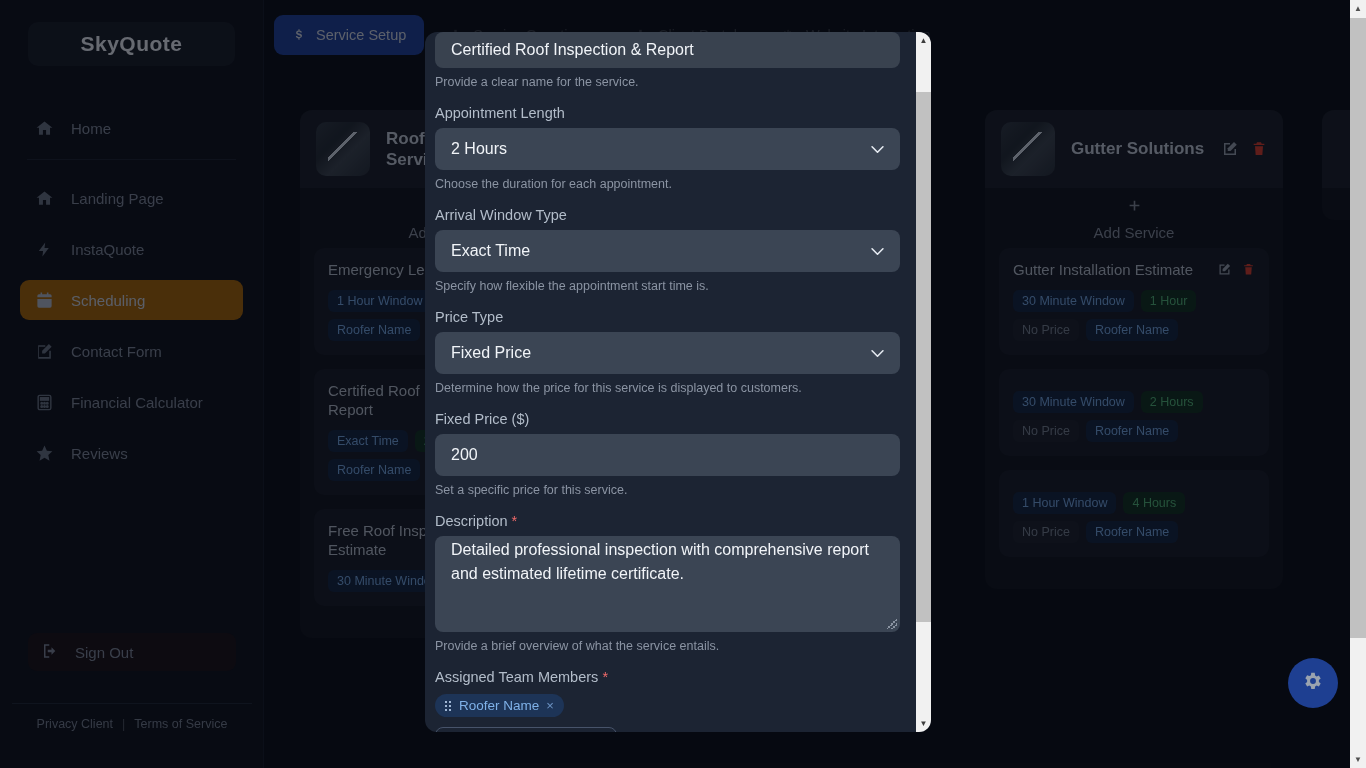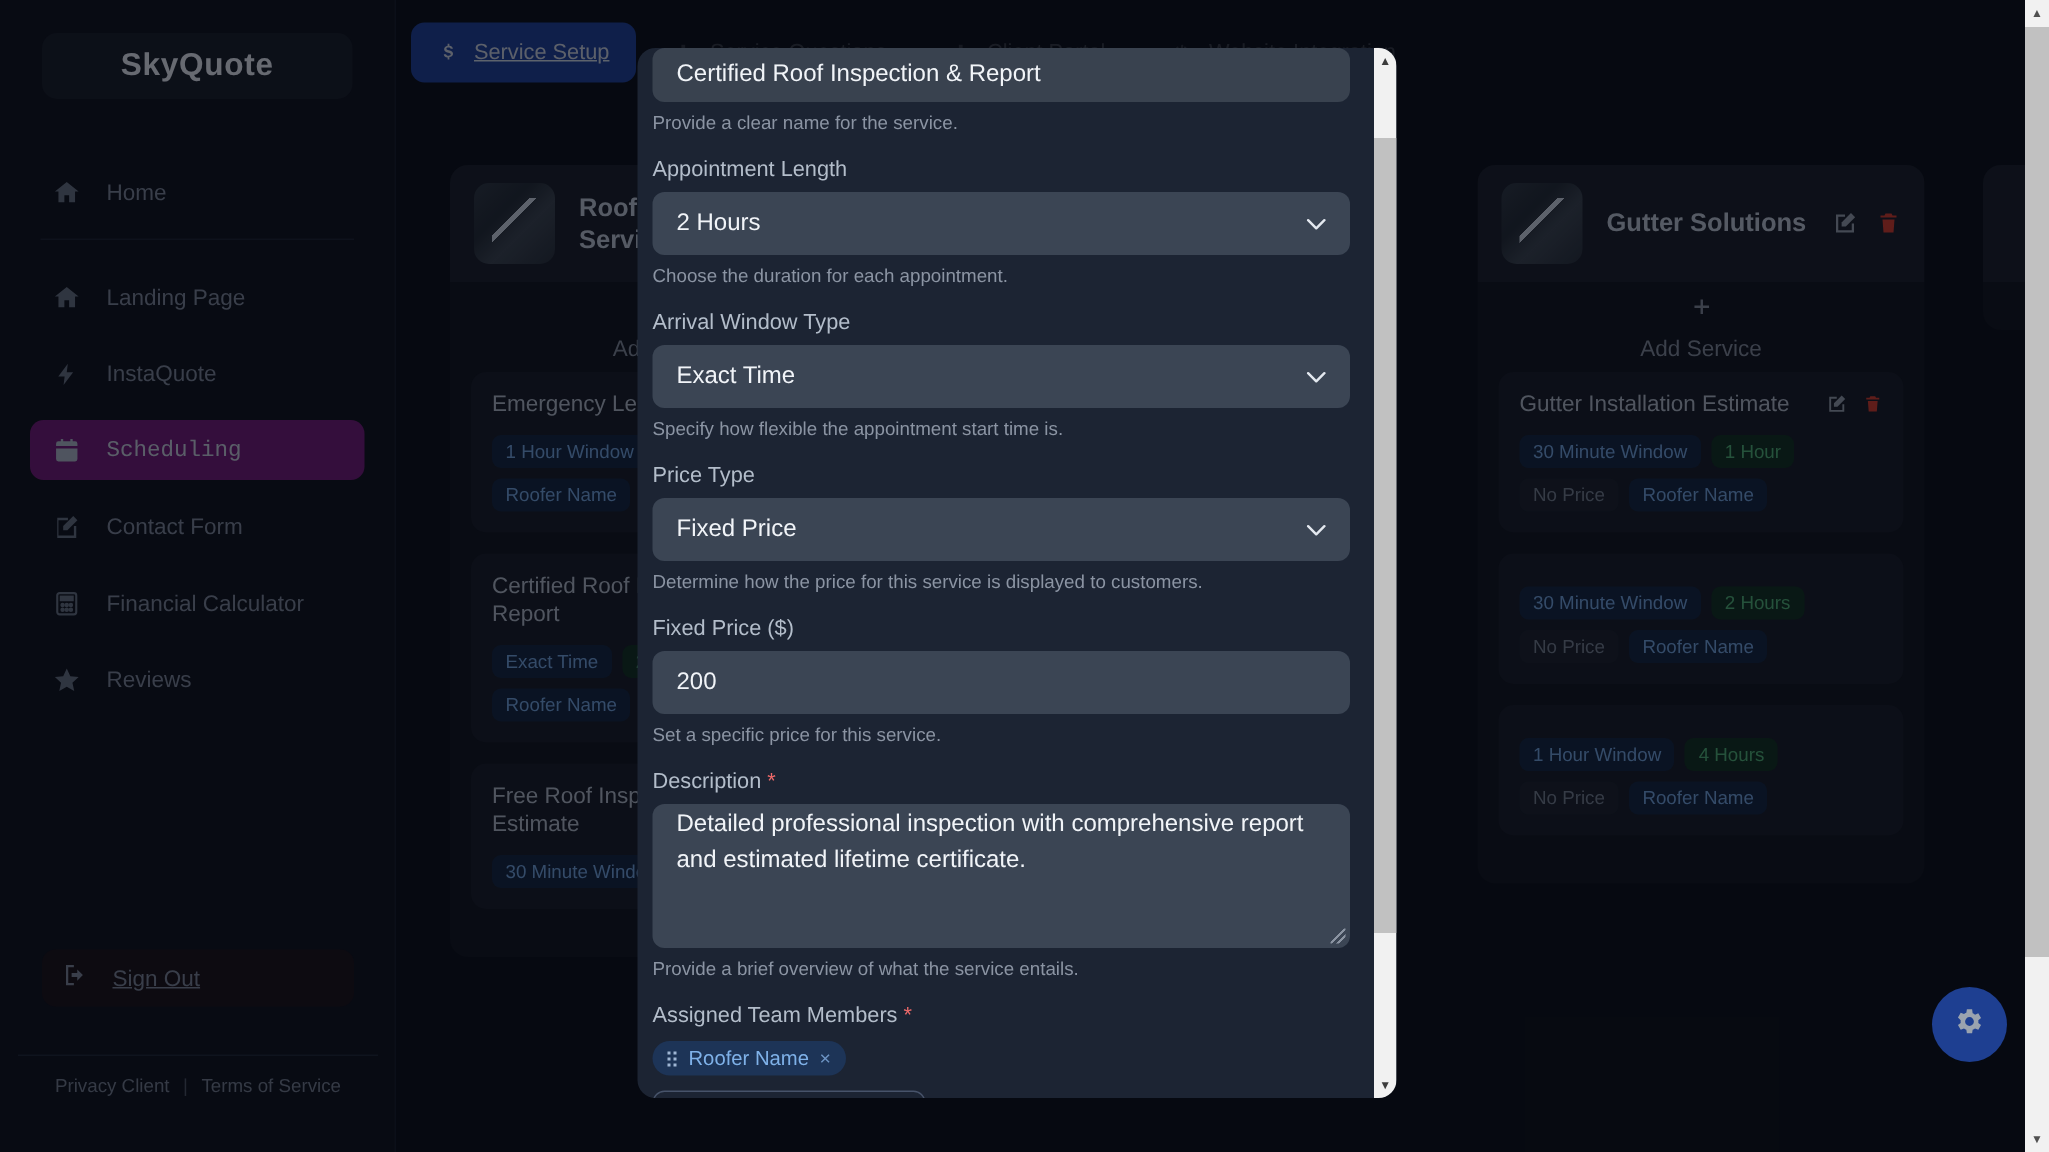--- a/index.html
+++ b/index.html
@@ -26,43 +26,42 @@
     font-size: 21px; font-weight: bold; color: #dfe4ec; letter-spacing: .5px;
   }
   .nav { margin-top: 42px; padding: 0 20px; }
   .nav-item {
     display: flex; align-items: center; gap: 16px;
     height: 40px; padding: 0 13px; border-radius: 9px;
     color: #7a8494; font-size: 15px; margin-bottom: 11px;
     cursor: pointer;
   }
   .nav-item .ico { width: 22px; display:flex; align-items:center; justify-content:center; color:#656f7e; }
-  .nav-item.active { background: #701a75; color: #c3cbd8; font-family: Liberation Mono, monospace; }
+  .nav-item.active { background: #a16207; color: #c3cbd8; }
   .nav-item.active .ico { color: #aab4c4; }
   .nav-sep { height:1px; background:#1b2230; margin: 4px 7px 18px 7px; }
   .signout {
     position: absolute; left: 28px; top: 633px; width: 208px; height: 38px;
     border-radius: 9px; background: #1a1218;
     display:flex; align-items:center; gap:16px; padding: 0 13px;
-    color:#7a8494; font-size: 15px; cursor:pointer;text-decoration:underline;
+    color:#7a8494; font-size: 15px; cursor:pointer;
   }
   .foot-sep { position:absolute; left:12px; top:703px; width:240px; height:1px; background:#1e2633; }
   .footer-links {
     position:absolute; left:0; top:717px; width:264px;
     display:flex; justify-content:center; gap:9px;
     font-size:12.5px; color:#717b8b;
   }
   .footer-links .sep { color:#4a525f; }
 
   
   .tabs {
     position:absolute; left:264px; top:0; width:1102px; height:70px;
     display:flex; align-items:center; padding-left:10px; gap:6px;
     background:#0b0f17;
-    text-decoration:underline;
   }
   .tab {
     display:flex; align-items:center; gap:10px;
     height:40px; padding: 0 18px; border-radius:9px;
     font-size:14.5px; color:#5e6878; cursor:pointer; white-space:nowrap;
   }
   .tab.active { background:#1d3f96; color:#c8cfdb; }
   .tab .ico { display:flex; align-items:center; color:#c8cfdb; }
   .tab:not(.active) .ico { color:#4c5566; }
 

